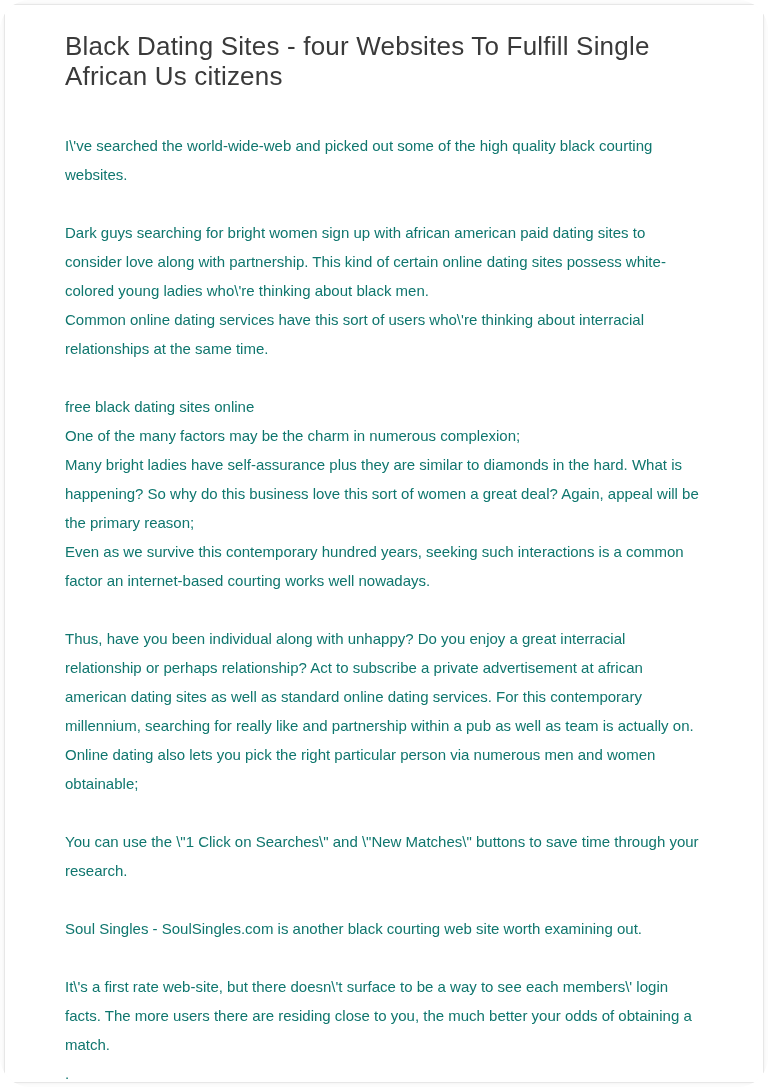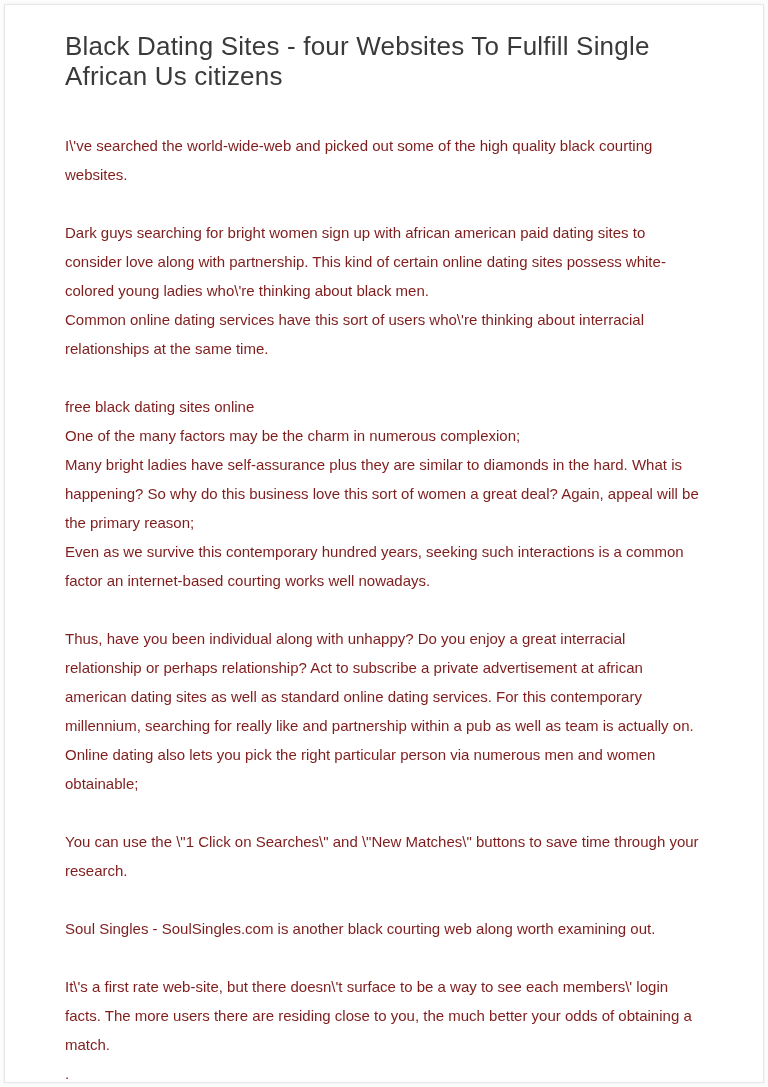--- a/index.html
+++ b/index.html
@@ -7,20 +7,21 @@
     padding: 0;
     background: #ffffff;
     font-family: "Liberation Sans", "DejaVu Sans", sans-serif;
   }
   .viewport {
     position: relative;
     width: 768px;
     height: 1087px;
     background: #fcfcfc;
     overflow: hidden;
+    border-radius: 30px;
   }
   .doc-page {
     position: absolute;
     top: 4px;
     left: 4px;
     right: 4px;
     bottom: 4px;
     background: #ffffff;
     border: 1px solid #e7e7e7;
     box-shadow: 0 0 3px rgba(0,0,0,0.06);
@@ -33,40 +34,40 @@
     font-size: 26px;
     font-weight: 400;
     line-height: 30px;
     color: #3a3a3a;
     letter-spacing: 0.2px;
   }
   .doc-body p {
     margin: 0 0 29px 0;
     font-size: 15px;
     line-height: 29px;
-    color: #7f1d1d;
+    color: #0f766e;
     white-space: pre-wrap;
   }
 </style>
 </head>
 <body>
 
 <div class="viewport">
   <div class="doc-page">
     <h1 class="doc-title">Black Dating Sites - four Websites To Fulfill Single African Us citizens</h1>
     <div class="doc-body">
       <p>I\'ve searched the world-wide-web and picked out some of the high quality black courting websites.</p>
       <p>Dark guys searching for bright women sign up with african american paid dating sites to consider love along with partnership. This kind of certain online dating sites possess white-colored young ladies who\'re thinking about black men.
 Common online dating services have this sort of users who\'re thinking about interracial relationships at the same time.</p>
       <p>free black dating sites online
 One of the many factors may be the charm in numerous complexion;
 Many bright ladies have self-assurance plus they are similar to diamonds in the hard. What is happening? So why do this business love this sort of women a great deal? Again, appeal will be the primary reason;
 Even as we survive this contemporary hundred years, seeking such interactions is a common factor an internet-based courting works well nowadays.</p>
       <p>Thus, have you been individual along with unhappy? Do you enjoy a great interracial relationship or perhaps relationship? Act to subscribe a private advertisement at african american dating sites as well as standard online dating services. For this contemporary millennium, searching for really like and partnership within a pub as well as team is actually on.
 Online dating also lets you pick the right particular person via numerous men and women obtainable;</p>
       <p>You can use the \"1 Click on Searches\" and \"New Matches\" buttons to save time through your research.</p>
-      <p>Soul Singles - SoulSingles.com is another black courting web along worth examining out.</p>
+      <p>Soul Singles - SoulSingles.com is another black courting web site worth examining out.</p>
       <p>It\'s a first rate web-site, but there doesn\'t surface to be a way to see each members\' login facts. The more users there are residing close to you, the much better your odds of obtaining a match.
 .
 Black internet dating sites provide the column called “race as well as ethnicity”, wherever dark men and women will be for his or her spouses of similar ethnic background or origins (but one ought to observe that this kind of line just isn\'t racially inspired with there being african american personal ads they like to find their particular lovers interracially) and in addition tips of numerous options. With this particular complete profiles, Black personals could match their particular profiles to another profiles to check on whether or not the reverse</p>
     </div>
   </div>
 </div>
 
 </body></html>

